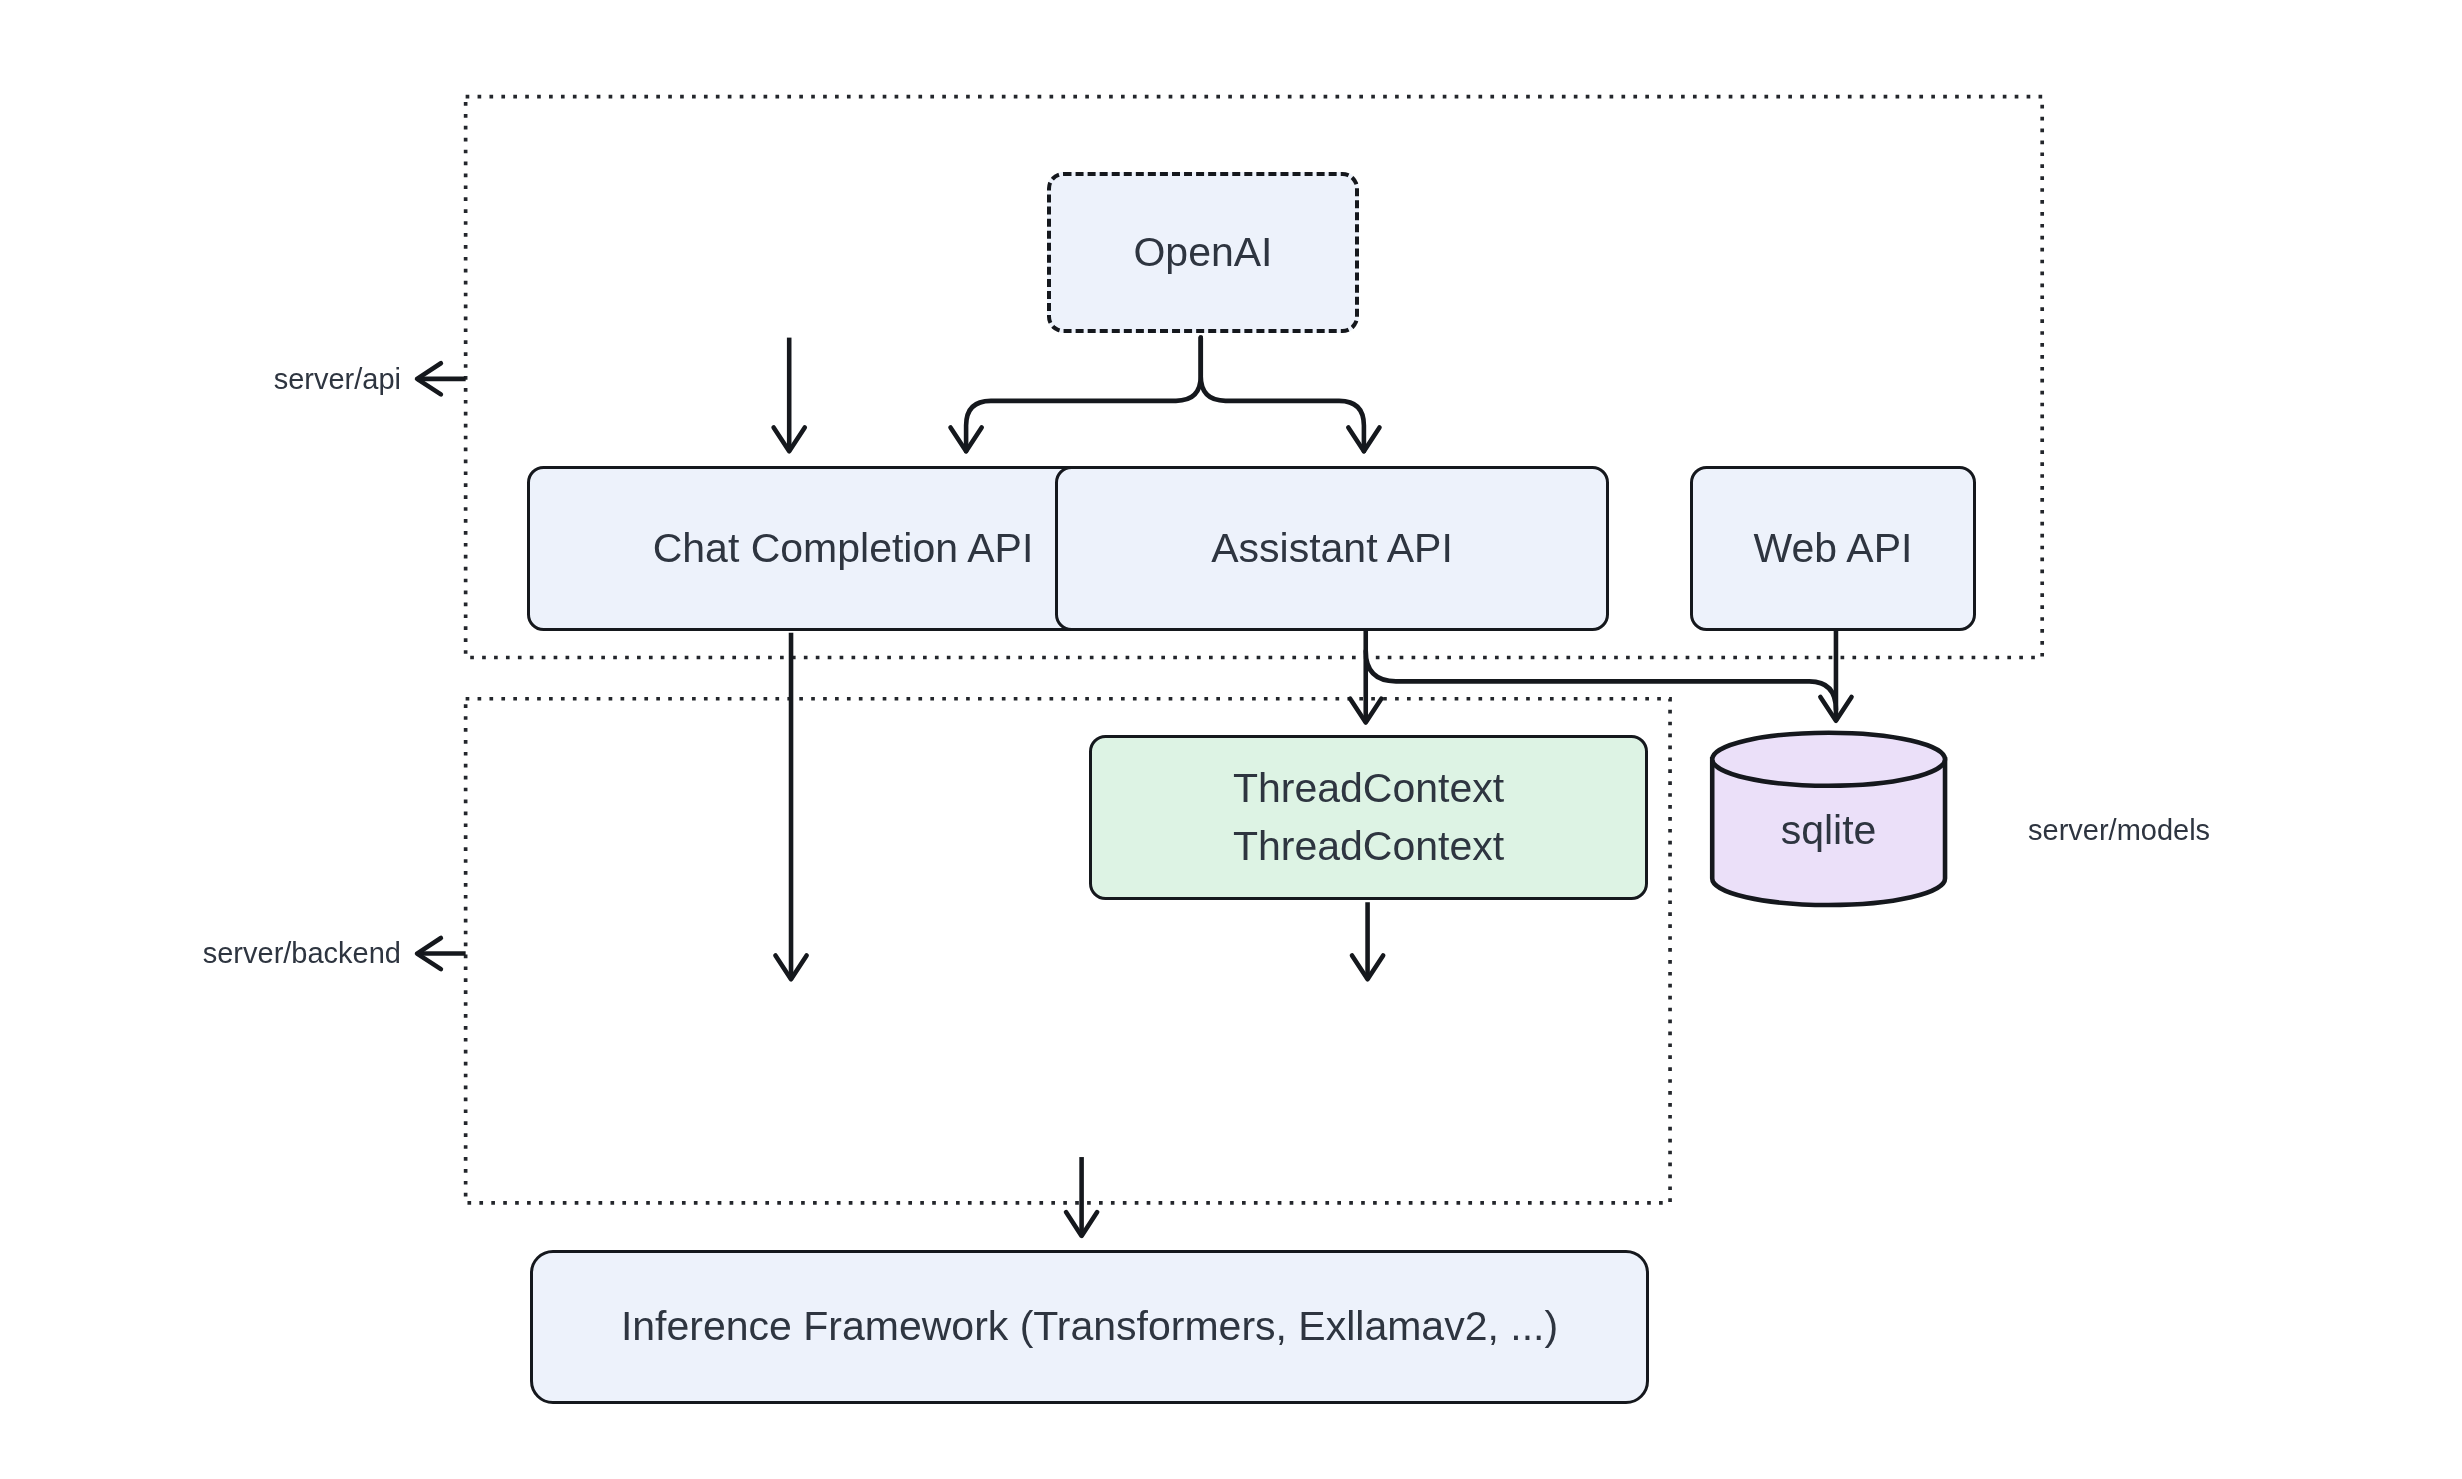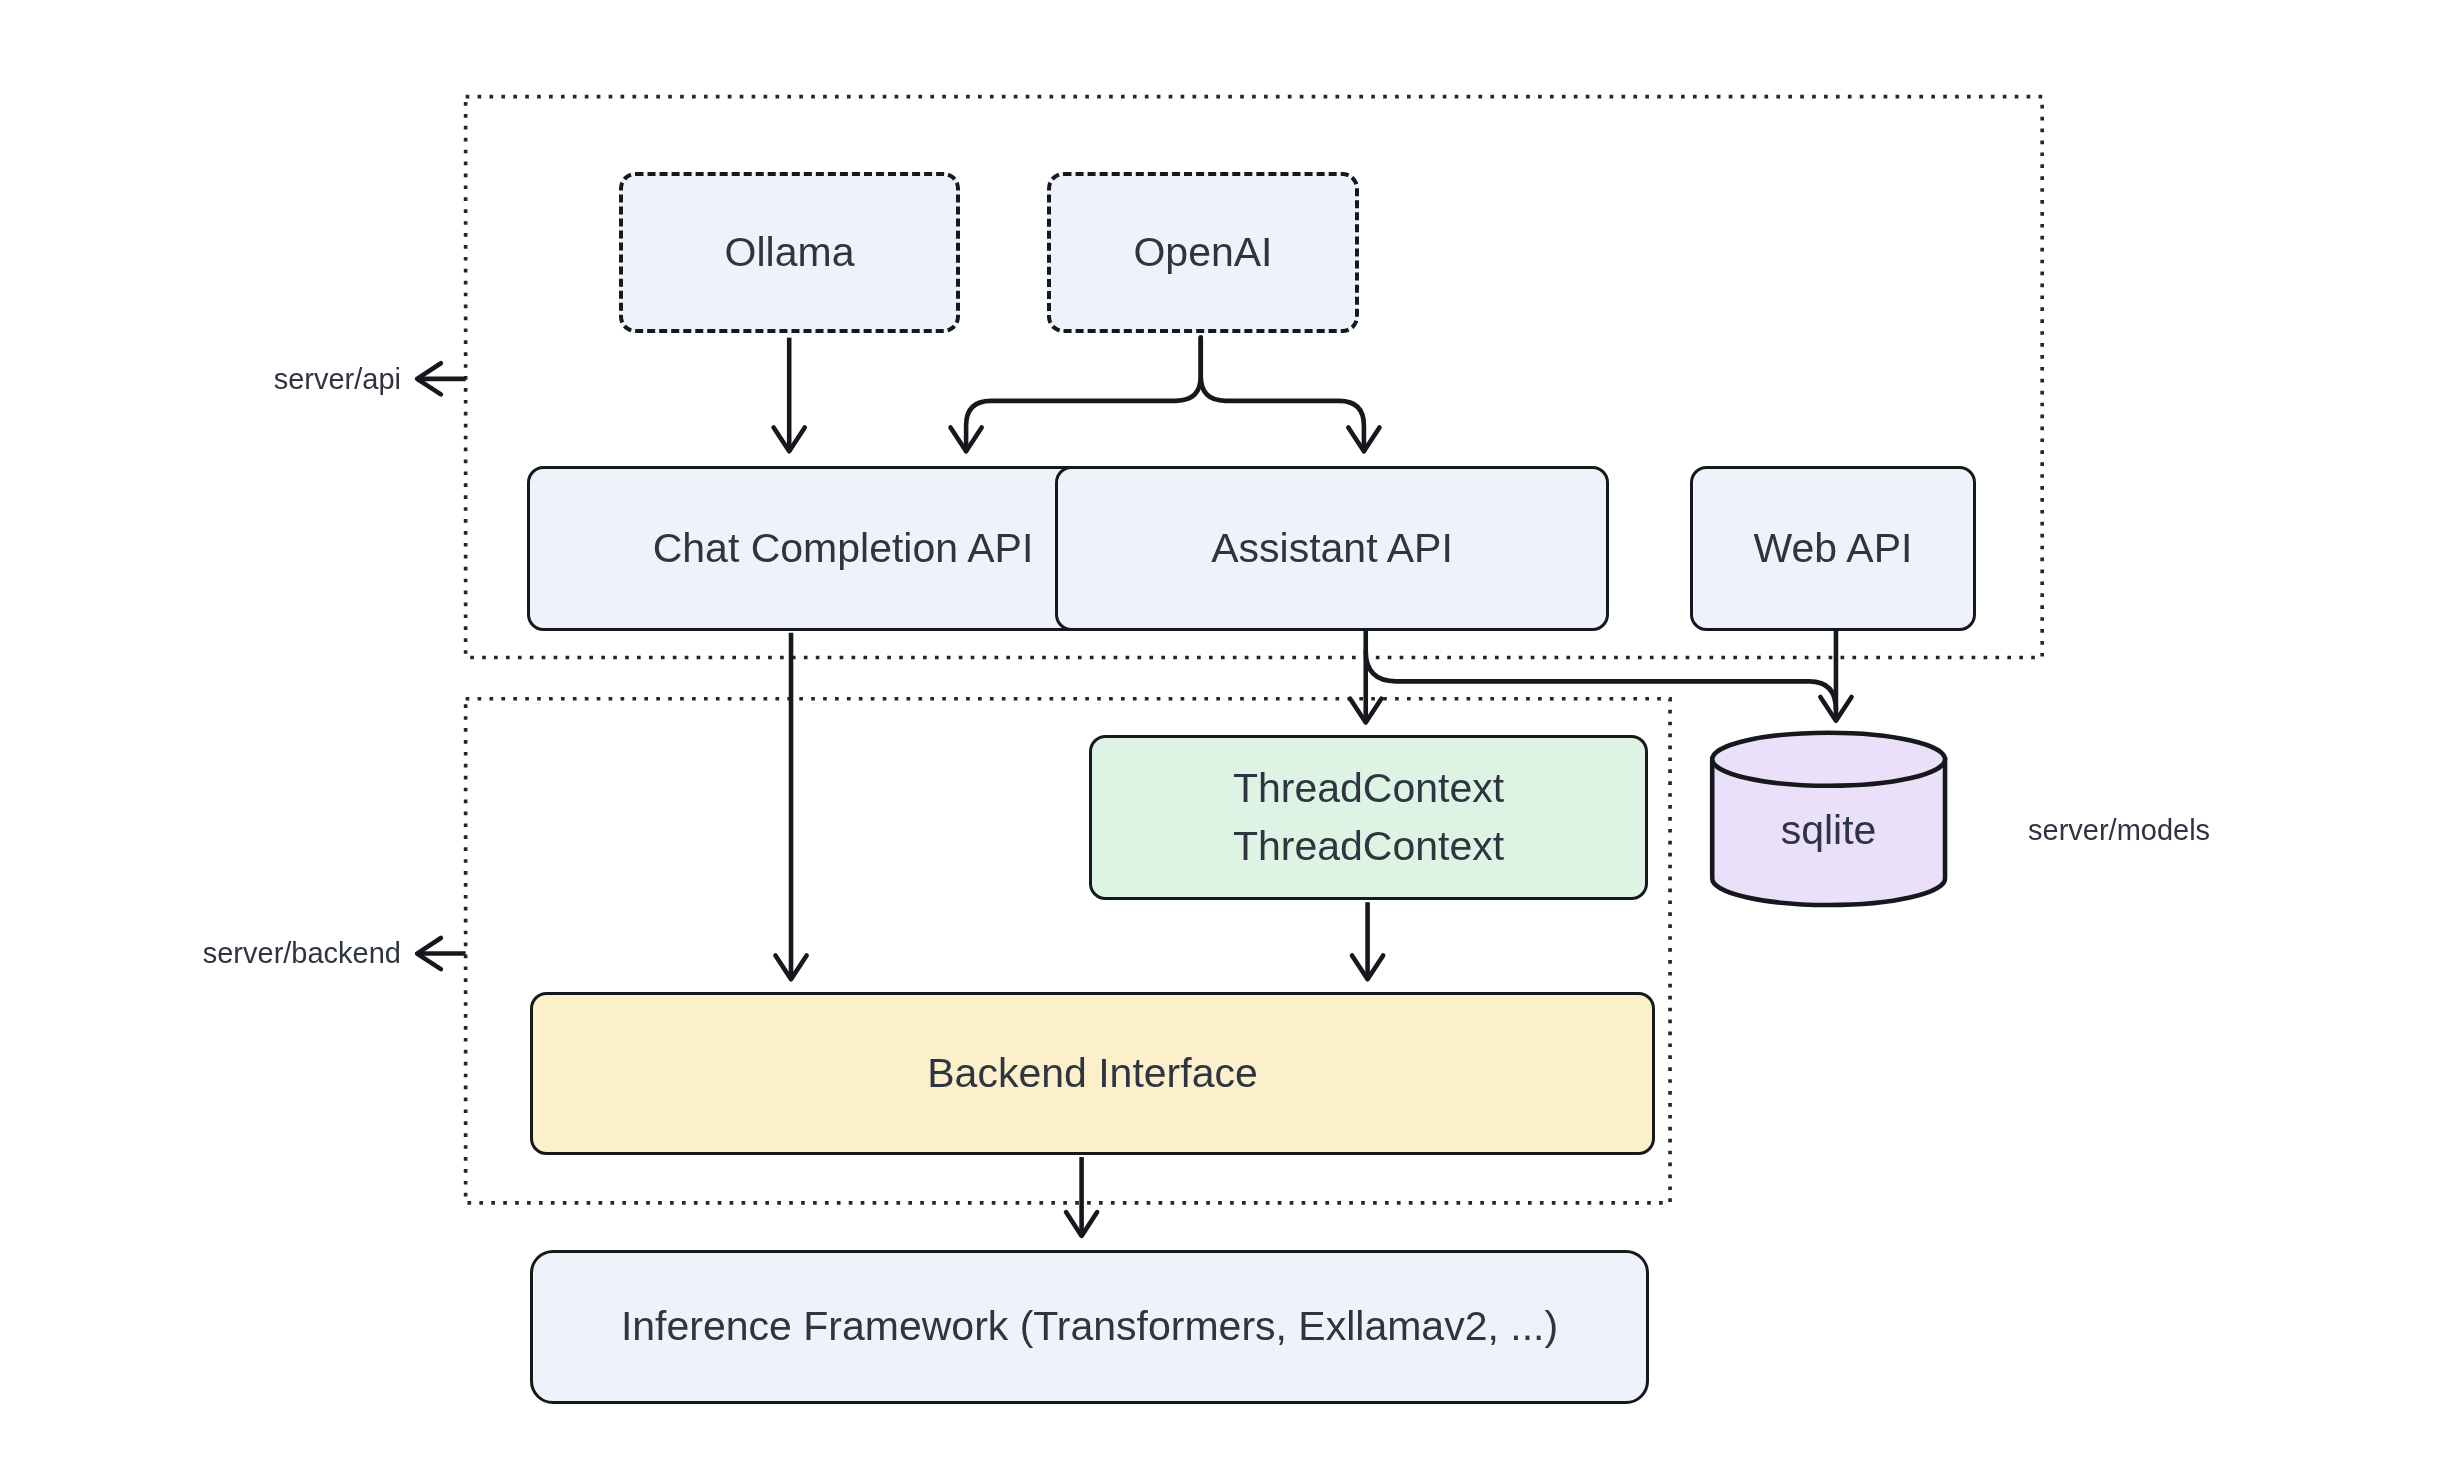--- a/index.html
+++ b/index.html
@@ -69,46 +69,40 @@
     <path d="M 1490 710 Q 1490 743 1523 743 L 1974 743 Q 2003 743 2003 774" fill="none" stroke="#15181d" stroke-width="5" stroke-linecap="round"></path>
     <path d="M 2003 688 L 2003 786" fill="none" stroke="#15181d" stroke-width="5" marker-end="url(#arw)"></path>
     <path d="M 1492 984 L 1492 1068" fill="none" stroke="#15181d" stroke-width="5" marker-end="url(#arw)"></path>
     <path d="M 863 690 L 863 1068" fill="none" stroke="#15181d" stroke-width="5" marker-end="url(#arw)"></path>
     <path d="M 1180 1262 L 1180 1348" fill="none" stroke="#15181d" stroke-width="5" marker-end="url(#arw)"></path>
 
     <path d="M 508 413 L 455 413" fill="none" stroke="#15181d" stroke-width="5" marker-end="url(#arw)"></path>
     <path d="M 508 1040 L 455 1040" fill="none" stroke="#15181d" stroke-width="5" marker-end="url(#arw)"></path>
   </svg>
 
-  <div class="node dashed" style="left:619px;top:172px;width:341px;height:161px;">
-    <span>Ollama</span>
-  </div>
   <div class="node dashed" style="left:1047px;top:172px;width:312px;height:161px;justify-content:center;">
     <span>OpenAI</span>
   </div>
 
   <div class="node" style="left:527px;top:466px;width:632px;height:165px;">
     <span>Chat Completion API</span>
   </div>
   <div class="node" style="left:1055px;top:466px;width:554px;height:165px;">
     <span>Assistant API</span>
   </div>
   <div class="node" style="left:1690px;top:466px;width:286px;height:165px;justify-content:center;">
     <span>Web API</span>
   </div>
 
   <div class="node green" style="left:1089px;top:735px;width:559px;height:165px;">
     <div class="multiline">
       <span>ThreadContext</span>
       <span>ThreadContext</span>
     </div>
   </div>
-  <div class="node yellow" style="left:530px;top:992px;width:1125px;height:163px;">
-    <span>Backend Interface</span>
-  </div>
 
   <div class="node" style="left:530px;top:1250px;width:1119px;height:154px;border-radius:23px;">
     <span>Inference Framework (Transformers, Exllamav2, ...)</span>
   </div>
 
   <div class="cyl-label" style="left:1712px;top:807px;width:233px;">sqlite</div>
 
   <div class="sidelabel right-align" style="left:98px;top:379px;width:303px;">server/api</div>
   <div class="sidelabel right-align" style="left:71px;top:953px;width:330px;">server/backend</div>
   <div class="sidelabel" style="left:2028px;top:830px;">server/models</div>

